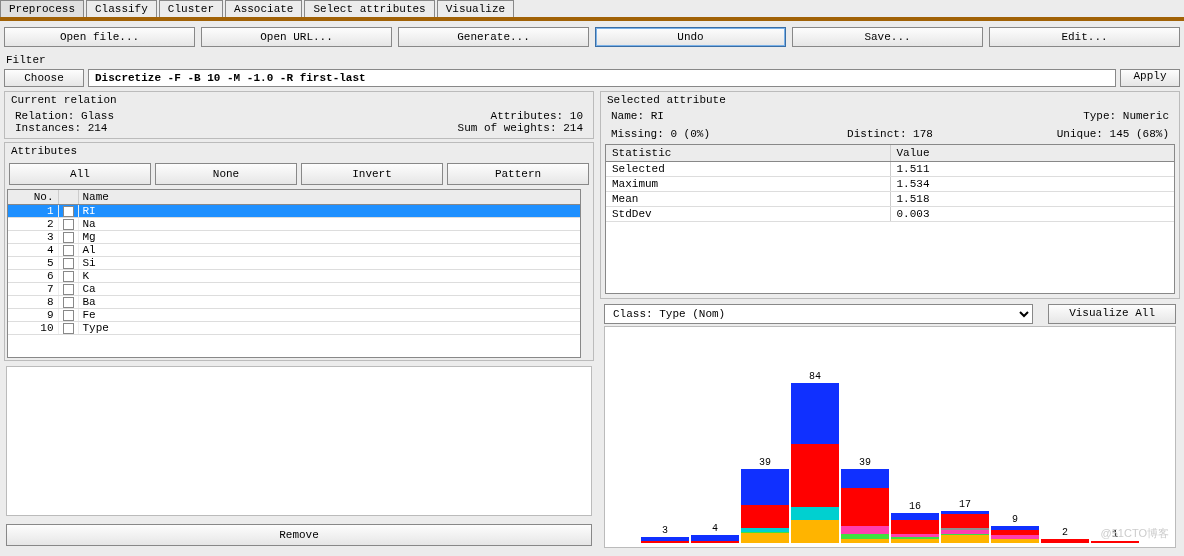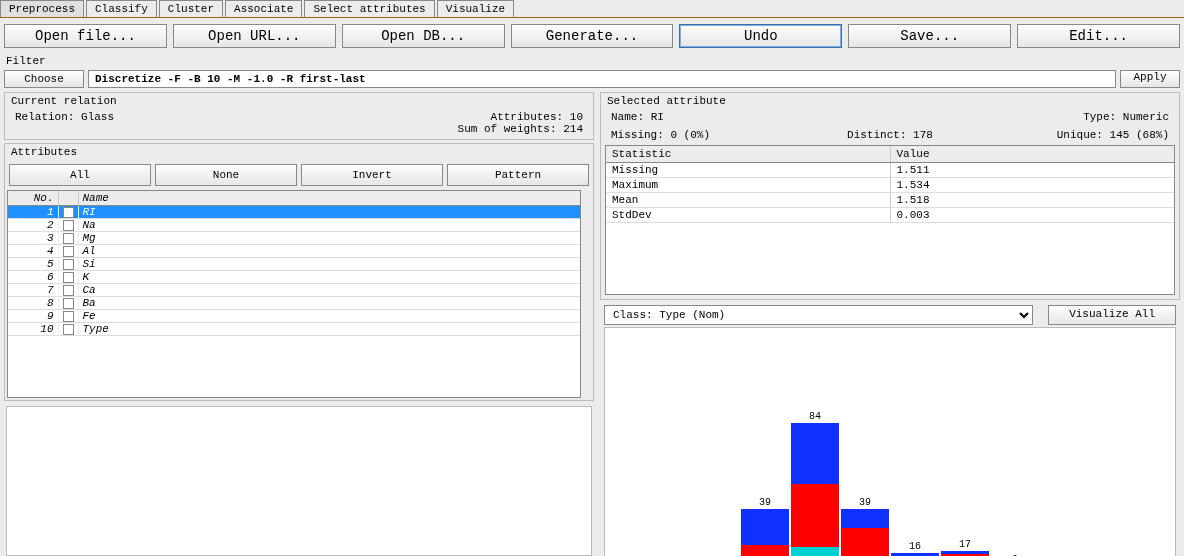--- a/index.html
+++ b/index.html
@@ -1,40 +1,40 @@
 <!DOCTYPE html>
 <html><head>
 <meta charset="utf-8">
 <style>
   * { box-sizing: border-box; margin: 0; padding: 0; }
   body { font-family: "Courier New", monospace; font-size: 11px; background: #ececec; color: #000; }
-  .tabs { display: flex; border-bottom: 1px solid #a16207; background: #ececec; }
+  .tabs { display: flex; border-bottom: 4px solid #a16207; background: #ececec; }
   .tab { padding: 2px 8px; border: 1px solid #888; border-bottom: none; margin-right: 2px; background: #ececec; cursor: pointer; }
   .tab.active { background: #e0e0e0; }
   .btn-row { display: flex; padding: 6px 4px 4px 4px; gap: 6px; }
-  .btn { flex: 1; text-align: center; padding: 3px 8px; border: 1px solid #888; background: linear-gradient(#fdfdfd,#e6e6e6); cursor: pointer; font-family: inherit; font-size: 14px; }
+  .btn { flex: 1; text-align: center; padding: 3px 8px; border: 1px solid #888; background: linear-gradient(#fdfdfd,#e6e6e6); cursor: pointer; font-family: inherit; font-size: 11px; }
   .btn.highlight { border: 1px solid #3a6ea5; box-shadow: 0 0 0 1px #7ab1e8 inset; }
   .section { margin: 2px 4px; }
   .section-title { font-size: 11px; padding: 1px 2px; }
   .filter-row { display: flex; gap: 4px; align-items: stretch; margin: 2px 4px 4px 4px; }
   .choose-btn { width: 80px; text-align: center; border: 1px solid #888; background: linear-gradient(#fdfdfd,#e6e6e6); padding: 2px; cursor:pointer; }
   .filter-text { flex: 1; border: 1px solid #888; background: #ffffff; padding: 2px 6px; font-weight: bold; font-family: inherit; }
   .apply-btn { width: 60px; text-align:center; border:1px solid #888; background: linear-gradient(#fdfdfd,#e6e6e6); padding:0; cursor:pointer;}
   .main { display: flex; gap: 6px; padding: 0 4px; }
   .left, .right { display: flex; flex-direction: column; }
   .left { width: 590px; }
   .right { flex: 1; }
   .panel { border: 1px solid #bbb; background: #ececec; margin-bottom: 3px; }
   .panel-header { padding: 2px 6px; font-size: 11px; }
   .rel-grid { display: flex; padding: 2px 10px 4px 10px; }
   .rel-col { flex: 1; }
   .rel-col.right-align { text-align: right; }
   .attr-btns { display: flex; gap: 4px; padding: 4px; }
   .attr-btn { flex:1; text-align:center; border:1px solid #888; background:linear-gradient(#fdfdfd,#e6e6e6); padding:4px; cursor:pointer; font-family:inherit; font-size:11px;}
-  .attr-table-wrap { border: 1px solid #888; background:#fff; height: 208px; overflow:hidden; margin: 0 12px 2px 2px; font-style: italic;}
+  .attr-table-wrap { border: 1px solid #888; background:#fff; height: 169px; overflow:hidden; margin: 0 12px 2px 2px;}
   .attr-table { width:100%; border-collapse: collapse; }
   .attr-table th { text-align:left; background:#ececec; border-bottom:1px solid #888; padding:1px 4px; font-weight:normal;}
   .attr-table th.no { width:50px; text-align:right; border-right:1px solid #ccc;}
   .attr-table th.chk { width:18px; border-right:1px solid #ccc;}
   .attr-table td { padding:0px 4px; border-bottom:1px solid #ddd; }
   .attr-table td.no { text-align:right; border-right:1px solid #eee;}
   .attr-table td.chk { border-right:1px solid #eee;}
   .attr-table tr.selected td { background:#1e90ff; color:#fff; }
   .chkbox { width:11px; height:11px; display:inline-block; border:1px solid #888; background:#fff; vertical-align:middle;}
   .remove-btn { margin: 4px 2px 2px 2px; text-align:center; border:1px solid #888; background:linear-gradient(#fdfdfd,#e6e6e6); padding:4px; cursor:pointer;}
@@ -65,21 +65,20 @@
     <div class="tab">Classify</div>
     <div class="tab">Cluster</div>
     <div class="tab">Associate</div>
     <div class="tab">Select attributes</div>
     <div class="tab">Visualize</div>
   </div>
 
 <div class="btn-row">
   <button class="btn">Open file...</button>
   <button class="btn">Open URL...</button>
-  <button class="btn">Open DB...</button>
   <button class="btn">Generate...</button>
   <button class="btn highlight">Undo</button>
   <button class="btn">Save...</button>
   <button class="btn">Edit...</button>
 </div>
 
 <div class="section">
     <div class="section-title">Filter</div>
   </div>
 <div class="filter-row">
@@ -88,20 +87,21 @@
   <div class="apply-btn">Apply</div>
 </div>
 
 <div class="main">
   <div class="left">
     <div class="panel">
       <div class="panel-header">Current relation</div>
       <div class="rel-grid">
         <div class="rel-col">
           <div><span>Relation:</span> <span>Glass</span></div>
+          <div><span>Instances:</span> <span>214</span></div>
         </div>
         <div class="rel-col right-align">
           <div><span>Attributes:</span> <span>10</span></div>
           <div><span>Sum of weights:</span> <span>214</span></div>
         </div>
       </div>
     </div>
 
     <div class="panel">
       <div class="panel-header">Attributes</div>
@@ -195,21 +195,21 @@
       <div class="stat-table-wrap">
         <table class="stat-table">
           <thead>
               <tr>
             <th>Statistic</th>
             <th class="val-col">Value</th>
           </tr>
             </thead>
           <tbody id="stat-body">
               <tr>
-                <td>Missing</td>
+                <td>Selected</td>
                 <td class="val-col">1.511</td>
               </tr>
               <tr>
                 <td>Maximum</td>
                 <td class="val-col">1.534</td>
               </tr>
               <tr>
                 <td>Mean</td>
                 <td class="val-col">1.518</td>
               </tr>

